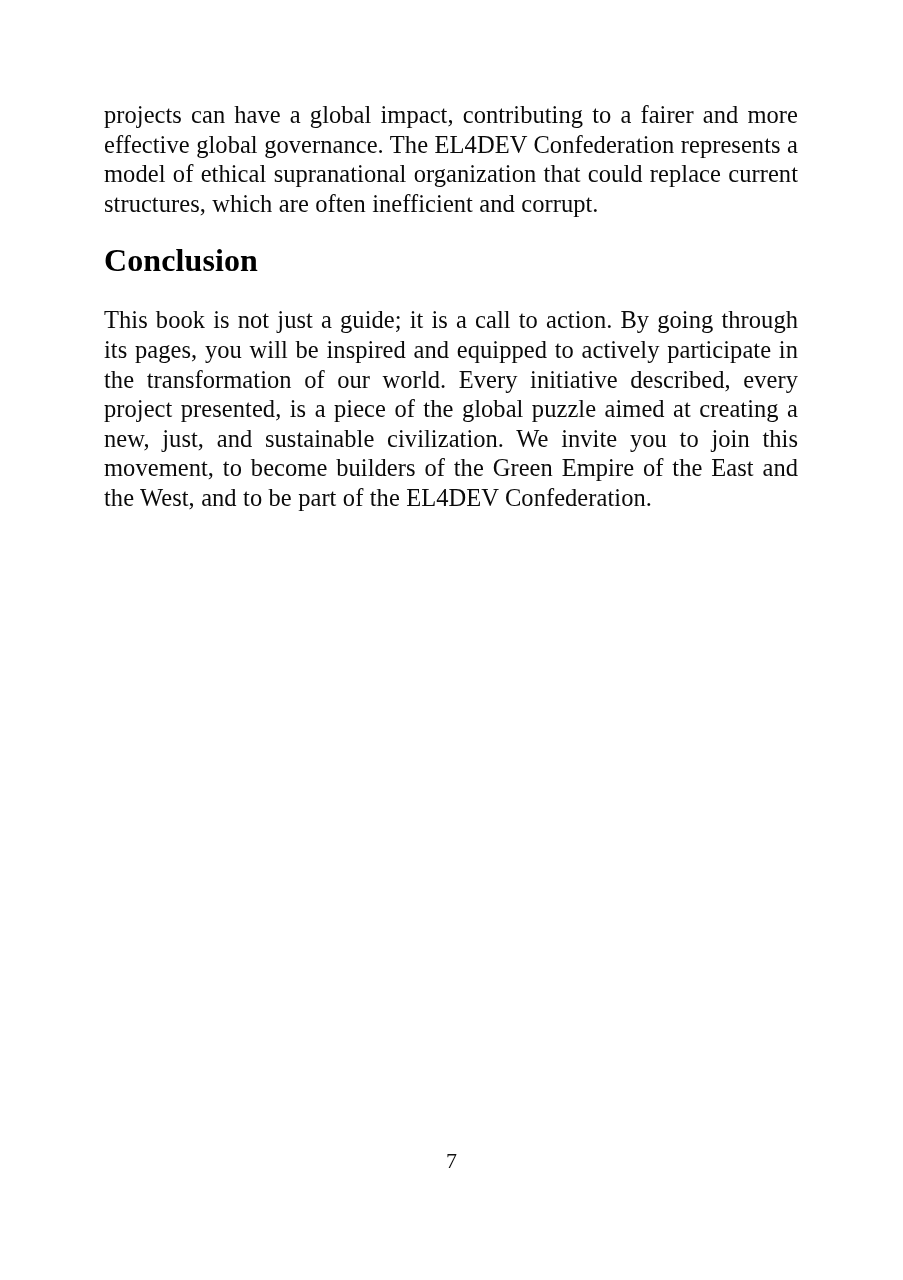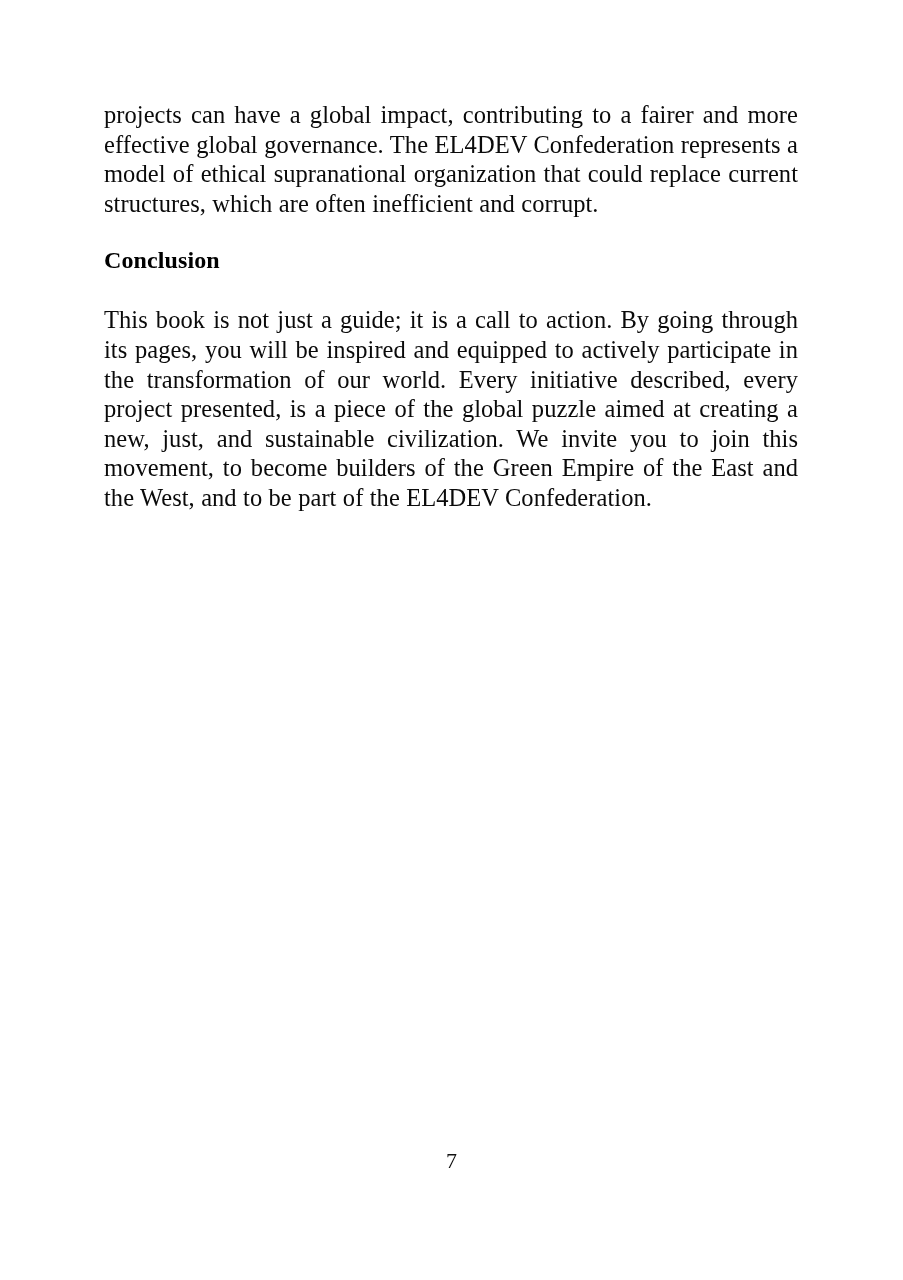--- a/index.html
+++ b/index.html
@@ -48,21 +48,21 @@
   .para-last-flush {
     text-align-last: left;
   }
 
   .gap-before-heading {
     height: 28px;
   }
 
   .heading {
     margin: 0;
-    font-size: 24px;
+    font-size: 32px;
     line-height: 29px;
     font-weight: bold;
     text-align: left;
     color: #000000;
     letter-spacing: 0.1px;
   }
 
   .gap-after-heading {
     height: 30px;
   }

